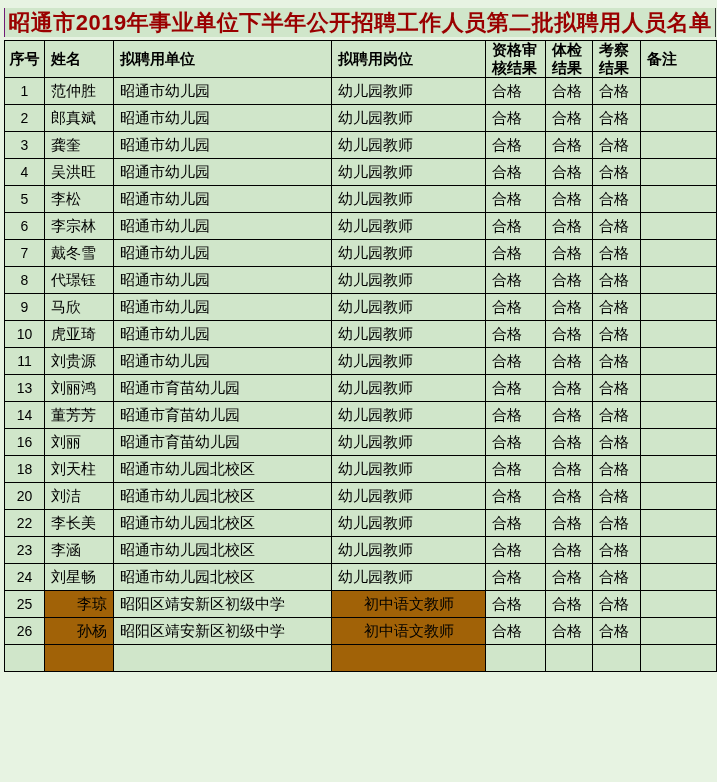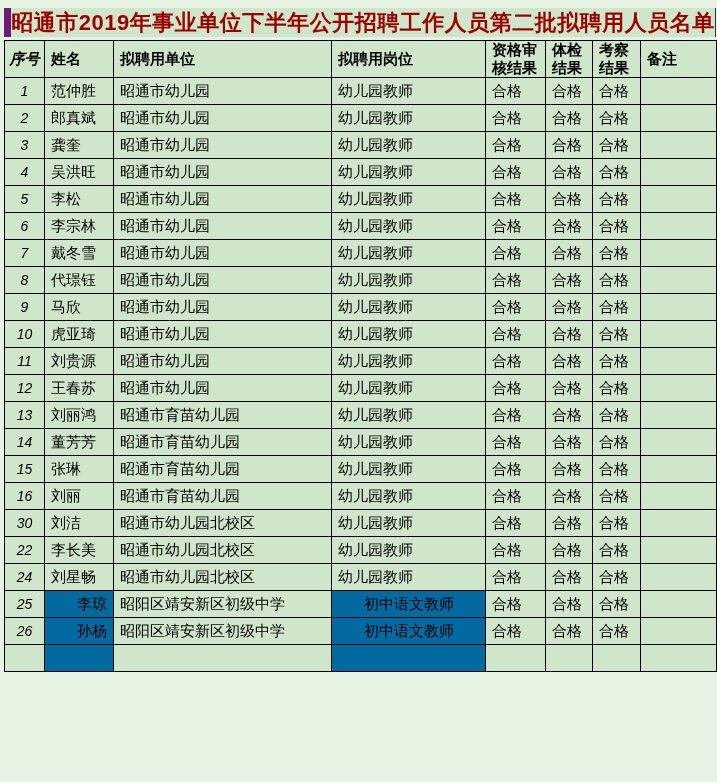--- a/index.html
+++ b/index.html
@@ -21,21 +21,21 @@
     background: #d0e6ca;
     display: flex;
     align-items: center;
     justify-content: center;
     font-size: 22px;
     font-weight: bold;
     color: #9a0000;
     letter-spacing: 0.5px;
     white-space: nowrap;
     box-sizing: border-box;
-    border-left: 7px solid #701a75;
+    border-left: 1px solid #701a75;
     border-right: 1px solid #333;
   }
   table.hire-table {
     margin-top: 3px;
     margin-left: 4px;
     border-collapse: collapse;
     table-layout: fixed;
     width: 712px;
   }
   .hire-table th, .hire-table td {
@@ -58,26 +58,25 @@
   .hire-table td {
     font-size: 15px;
     font-weight: normal;
     height: 27px;
     line-height: 16px;
     white-space: nowrap;
   }
   .hire-table th.c-no, .hire-table td.c-no {
     text-align: center;
     padding: 0;
-    font-style: italic;
   }
   .hire-table td.c-no { font-size: 14px; }
   
   .hire-table tr.hl td.c-name,
-  .hire-table tr.hl td.c-pos { background: #0369a1; padding-left: 32px; }
+  .hire-table tr.hl td.c-pos { background: #a16207; padding-left: 32px; }
   
   .hire-table tr.sliver td { height: 27px; }
 </style>
 </head>
 <body>
 
 <div class="page">
 
   <div class="title-bar">昭通市2019年事业单位下半年公开招聘工作人员第二批拟聘用人员名单</div>
 
@@ -222,30 +221,20 @@
     <td class="c-no">11</td>
     <td class="c-name">刘贵源</td>
     <td class="c-unit">昭通市幼儿园</td>
     <td class="c-pos">幼儿园教师</td>
     <td class="c-res">合格</td>
     <td class="c-res">合格</td>
     <td class="c-res">合格</td>
     <td class="c-remark"></td>
   </tr>
 
-  <tr>
-    <td class="c-no">12</td>
-    <td class="c-name">王春苏</td>
-    <td class="c-unit">昭通市幼儿园</td>
-    <td class="c-pos">幼儿园教师</td>
-    <td class="c-res">合格</td>
-    <td class="c-res">合格</td>
-    <td class="c-res">合格</td>
-    <td class="c-remark"></td>
-  </tr>
 
   <tr>
     <td class="c-no">13</td>
     <td class="c-name">刘丽鸿</td>
     <td class="c-unit">昭通市育苗幼儿园</td>
     <td class="c-pos">幼儿园教师</td>
     <td class="c-res">合格</td>
     <td class="c-res">合格</td>
     <td class="c-res">合格</td>
     <td class="c-remark"></td>
@@ -255,47 +244,47 @@
     <td class="c-no">14</td>
     <td class="c-name">董芳芳</td>
     <td class="c-unit">昭通市育苗幼儿园</td>
     <td class="c-pos">幼儿园教师</td>
     <td class="c-res">合格</td>
     <td class="c-res">合格</td>
     <td class="c-res">合格</td>
     <td class="c-remark"></td>
   </tr>
 
-  <tr>
-    <td class="c-no">15</td>
-    <td class="c-name">张琳</td>
-    <td class="c-unit">昭通市育苗幼儿园</td>
-    <td class="c-pos">幼儿园教师</td>
-    <td class="c-res">合格</td>
-    <td class="c-res">合格</td>
-    <td class="c-res">合格</td>
-    <td class="c-remark"></td>
-  </tr>
 
   <tr>
     <td class="c-no">16</td>
     <td class="c-name">刘丽</td>
     <td class="c-unit">昭通市育苗幼儿园</td>
     <td class="c-pos">幼儿园教师</td>
     <td class="c-res">合格</td>
     <td class="c-res">合格</td>
     <td class="c-res">合格</td>
     <td class="c-remark"></td>
   </tr>
 
 
-
-
-  <tr>
-    <td class="c-no">30</td>
+  <tr>
+    <td class="c-no">18</td>
+    <td class="c-name">刘天柱</td>
+    <td class="c-unit">昭通市幼儿园北校区</td>
+    <td class="c-pos">幼儿园教师</td>
+    <td class="c-res">合格</td>
+    <td class="c-res">合格</td>
+    <td class="c-res">合格</td>
+    <td class="c-remark"></td>
+  </tr>
+
+
+  <tr>
+    <td class="c-no">20</td>
     <td class="c-name">刘洁</td>
     <td class="c-unit">昭通市幼儿园北校区</td>
     <td class="c-pos">幼儿园教师</td>
     <td class="c-res">合格</td>
     <td class="c-res">合格</td>
     <td class="c-res">合格</td>
     <td class="c-remark"></td>
   </tr>
 
 
@@ -303,20 +292,30 @@
     <td class="c-no">22</td>
     <td class="c-name">李长美</td>
     <td class="c-unit">昭通市幼儿园北校区</td>
     <td class="c-pos">幼儿园教师</td>
     <td class="c-res">合格</td>
     <td class="c-res">合格</td>
     <td class="c-res">合格</td>
     <td class="c-remark"></td>
   </tr>
 
+  <tr>
+    <td class="c-no">23</td>
+    <td class="c-name">李涵</td>
+    <td class="c-unit">昭通市幼儿园北校区</td>
+    <td class="c-pos">幼儿园教师</td>
+    <td class="c-res">合格</td>
+    <td class="c-res">合格</td>
+    <td class="c-res">合格</td>
+    <td class="c-remark"></td>
+  </tr>
 
   <tr>
     <td class="c-no">24</td>
     <td class="c-name">刘星畅</td>
     <td class="c-unit">昭通市幼儿园北校区</td>
     <td class="c-pos">幼儿园教师</td>
     <td class="c-res">合格</td>
     <td class="c-res">合格</td>
     <td class="c-res">合格</td>
     <td class="c-remark"></td>

